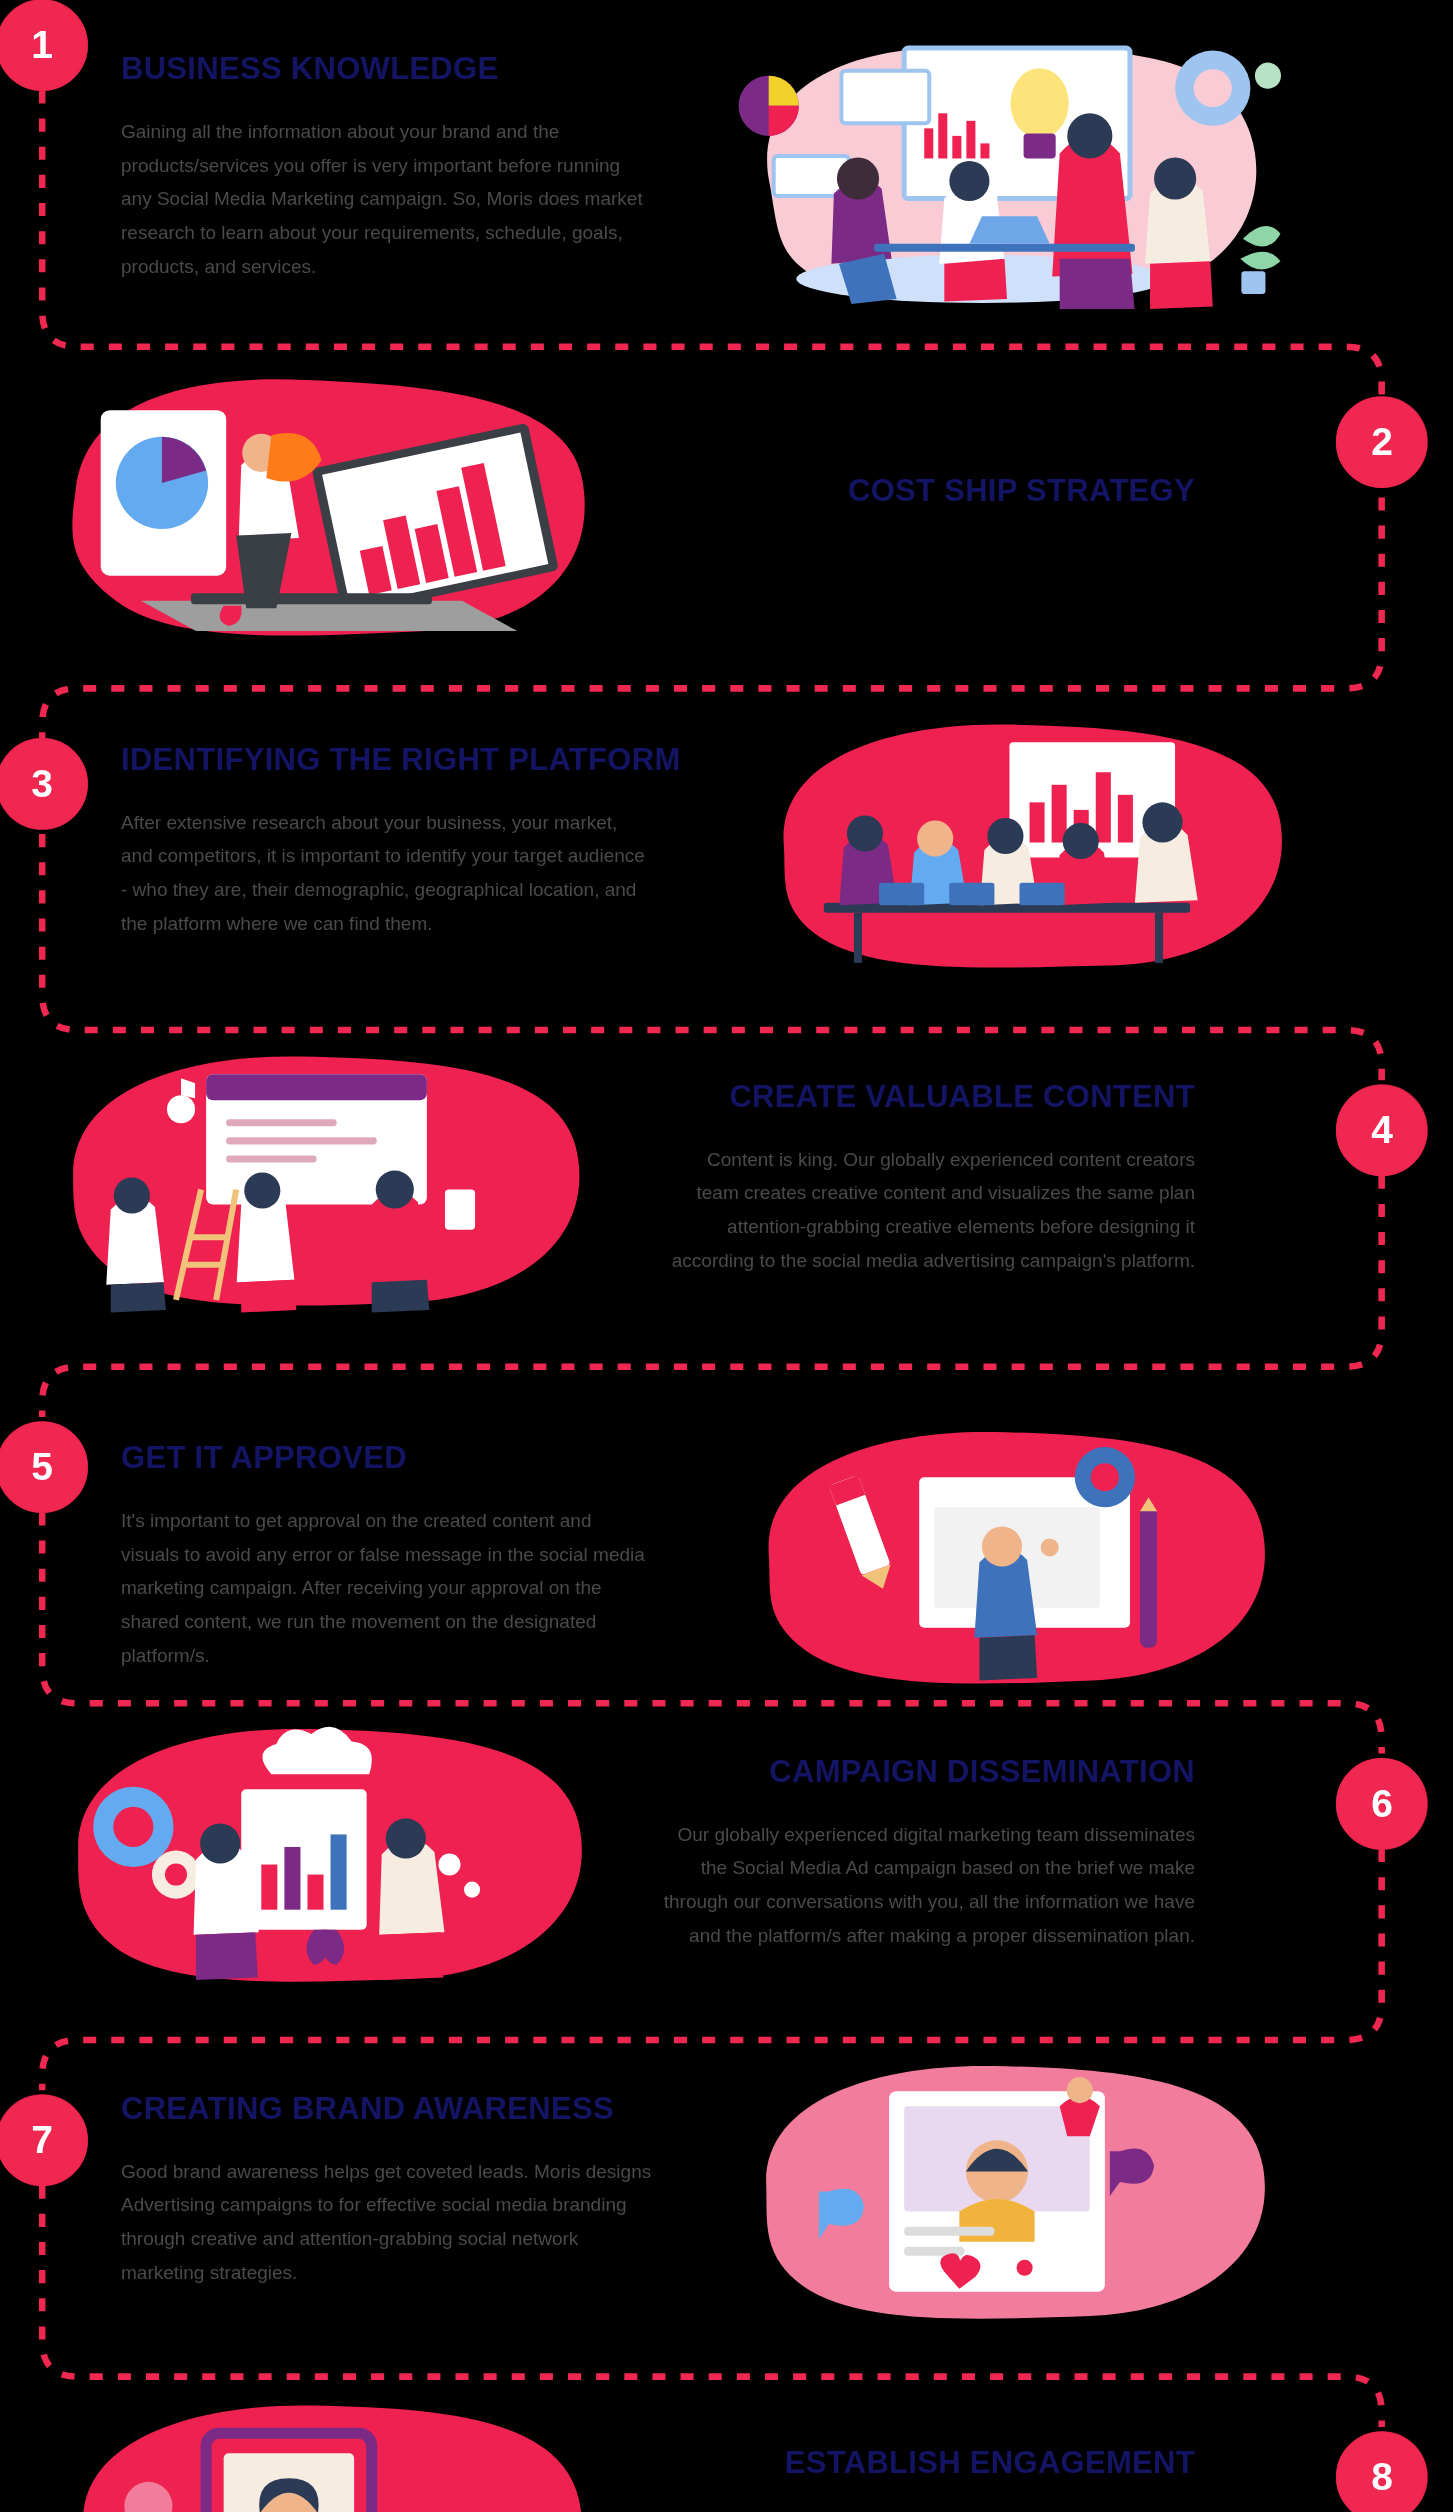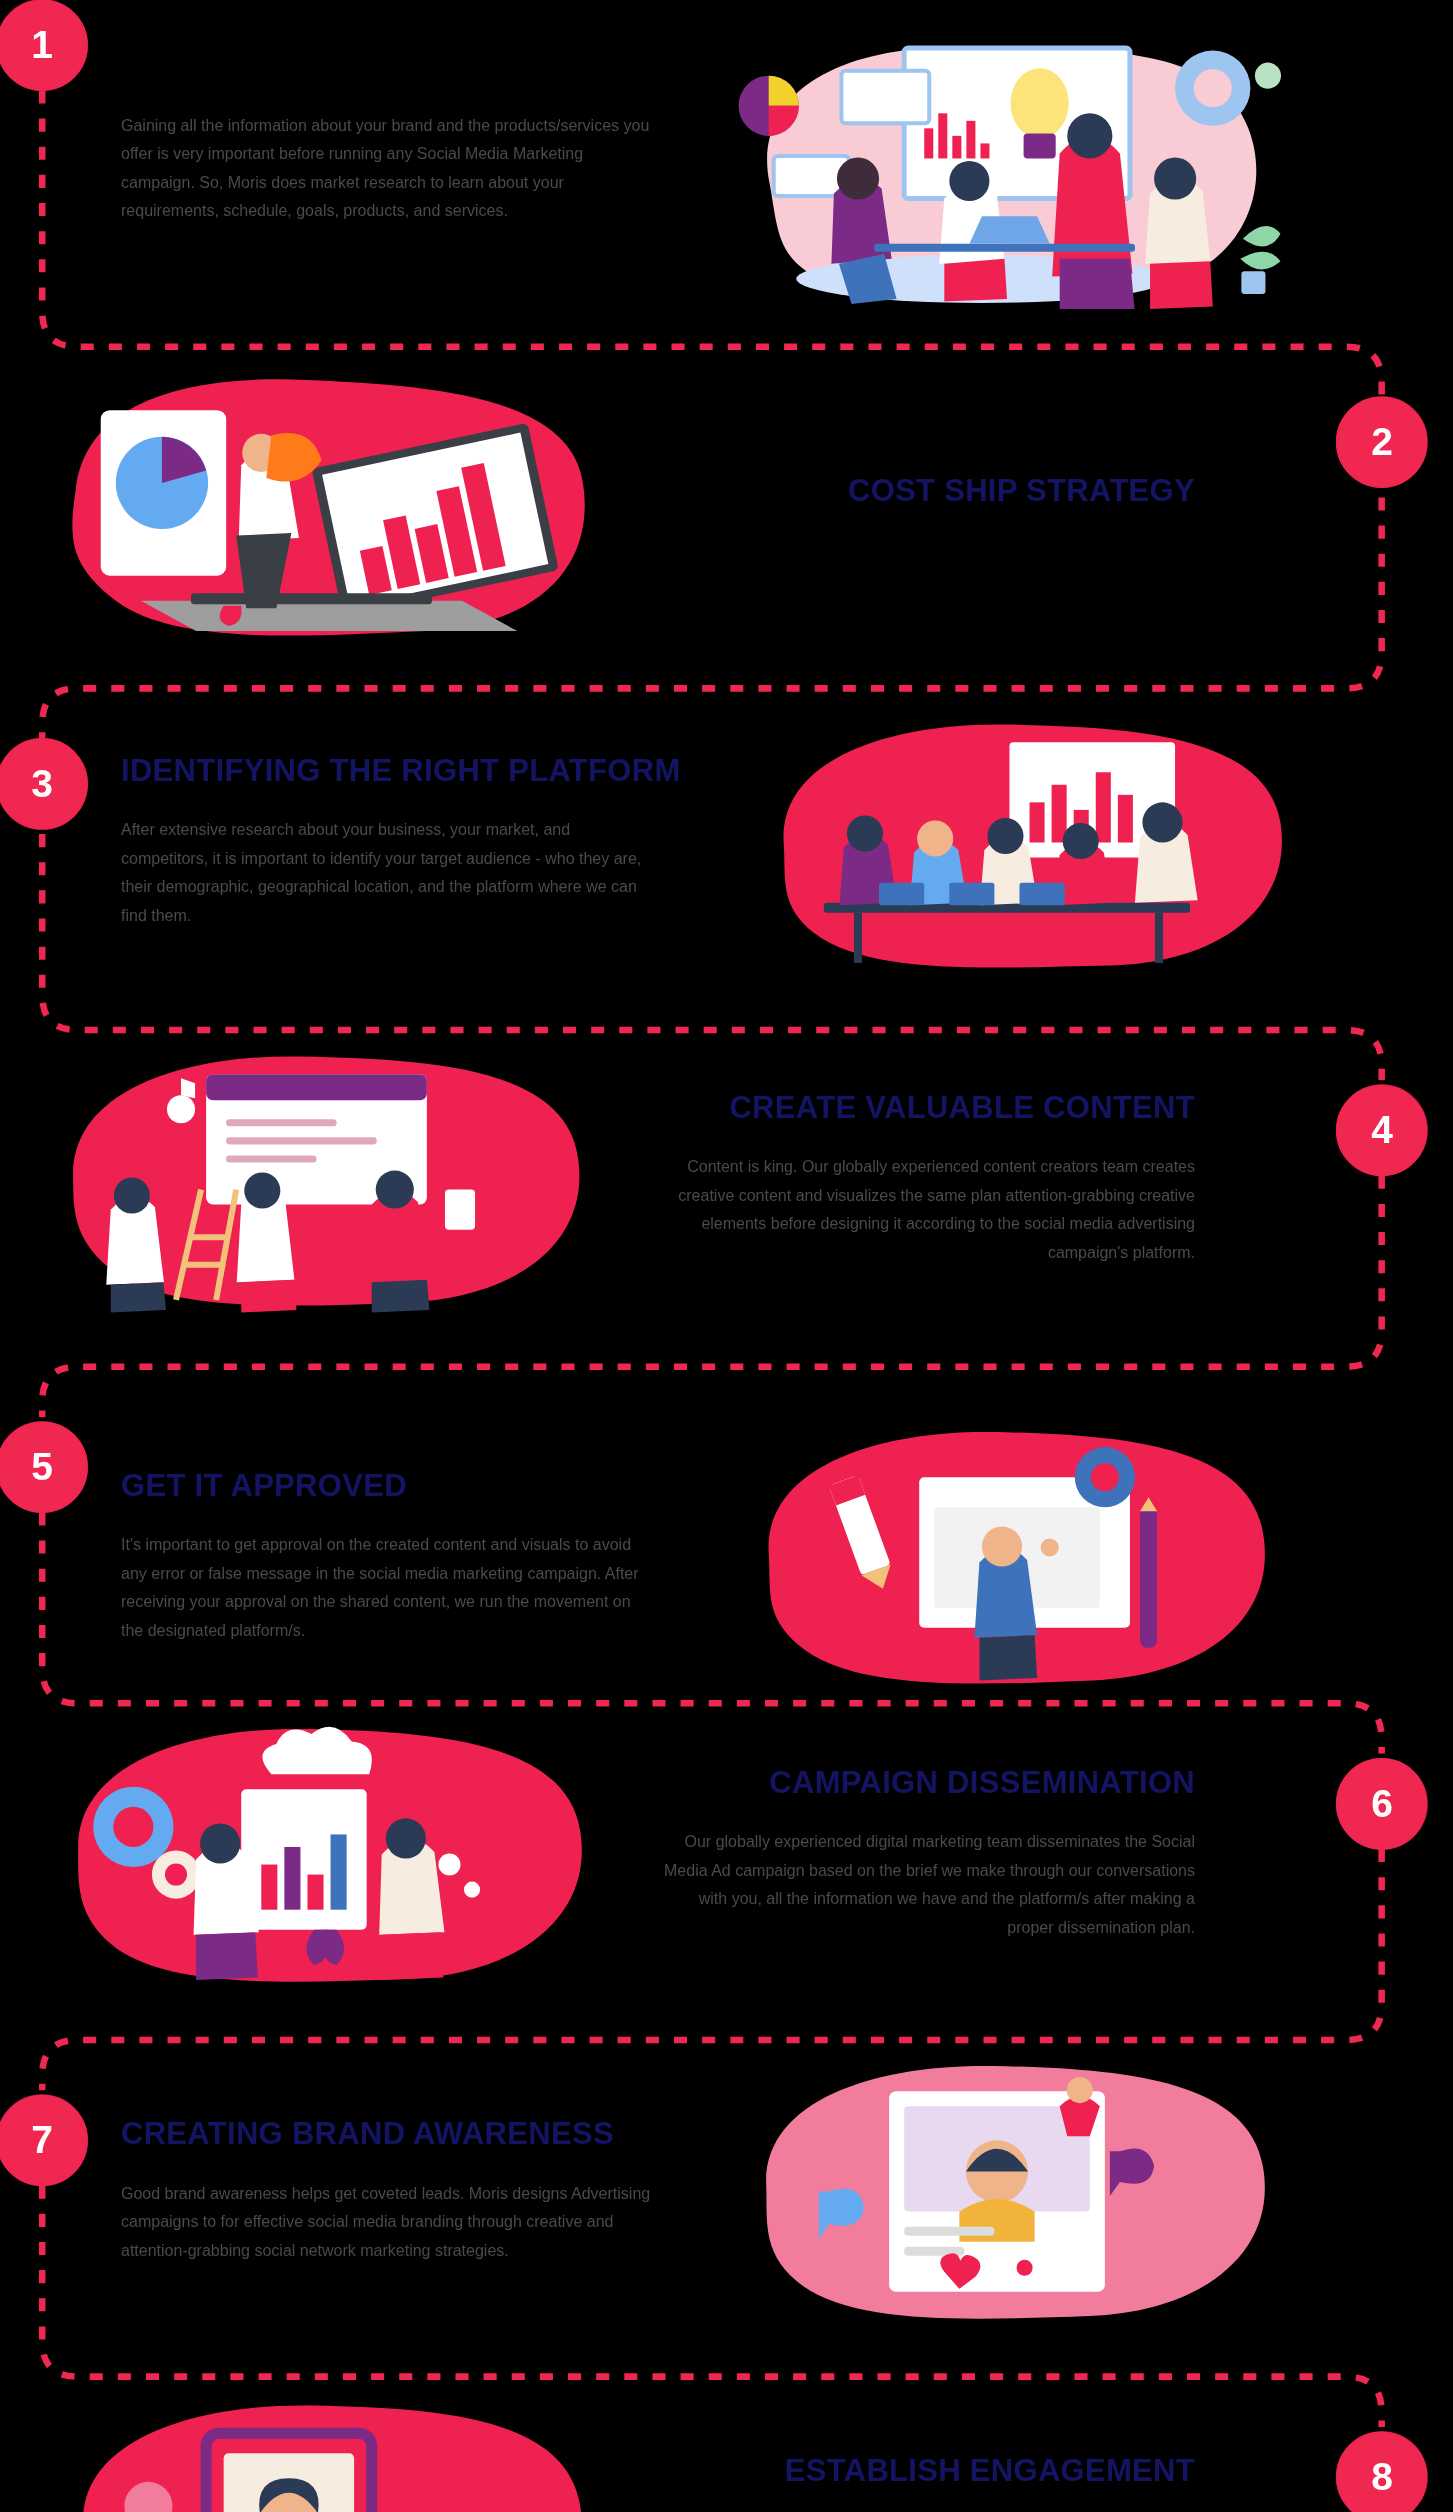--- a/index.html
+++ b/index.html
@@ -27,21 +27,21 @@
   .step.left  .side-art { order:2; }
   .step.right .side-art { order:1; }
   .step.right .side-text{ order:2; padding-right:121px; padding-left:30px; text-align:right; }
 
   .step-title{
     font-size:31px; font-weight:bold; letter-spacing:0.3px;
     color:#141464; text-transform:uppercase; line-height:1.05;
     margin-bottom:29px; white-space:nowrap;
   }
   .step-body{
-    font-size:16px; line-height:1.78; color:#4a4a4a; max-width:558px;
+    font-size:19px; line-height:1.78; color:#4a4a4a; max-width:558px;
   }
   .step.right .step-body{ margin-left:auto; }
 
   
   .badge{
     position:absolute; z-index:6;
     width:88px; height:88px; border-radius:50%;
     background:#F02750;
     display:flex; align-items:center; justify-content:center;
     color:#fff; font-size:39px; font-weight:bold;
@@ -92,20 +92,21 @@
     <circle cx="2750" cy="4930" r="88"></circle>
     <circle cx="84" cy="5600" r="88"></circle>
     <circle cx="2750" cy="6330" r="88"></circle>
   </g>
 </svg>
 
 <div class="steps">
 
   <div class="step left" style="top:0px;">
     <div class="side-text">
+      <div class="step-title">BUSINESS KNOWLEDGE</div>
       <div class="step-body">Gaining all the information about your brand and the products/services you offer is very important before running any Social Media Marketing campaign. So, Moris does market research to learn about your requirements, schedule, goals, products, and services.</div>
     </div>
     <div class="side-art">
       <div class="art">
           <div class="blob">
         <svg viewBox="0 0 1160 560">
           <path d="M120 300 C90 120 280 40 470 40 C700 40 930 30 1030 130 C1130 230 1110 420 960 490 C810 560 420 560 250 510 C130 470 140 400 120 300 Z" fill="#F9CBD4"></path>
           <rect x="390" y="40" width="450" height="300" rx="8" fill="#fff"></rect>
           <rect x="390" y="40" width="450" height="300" rx="8" fill="none" stroke="#9ec5f0" stroke-width="10"></rect>
           <rect x="430" y="200" width="18" height="60" fill="#EF2150"></rect>

